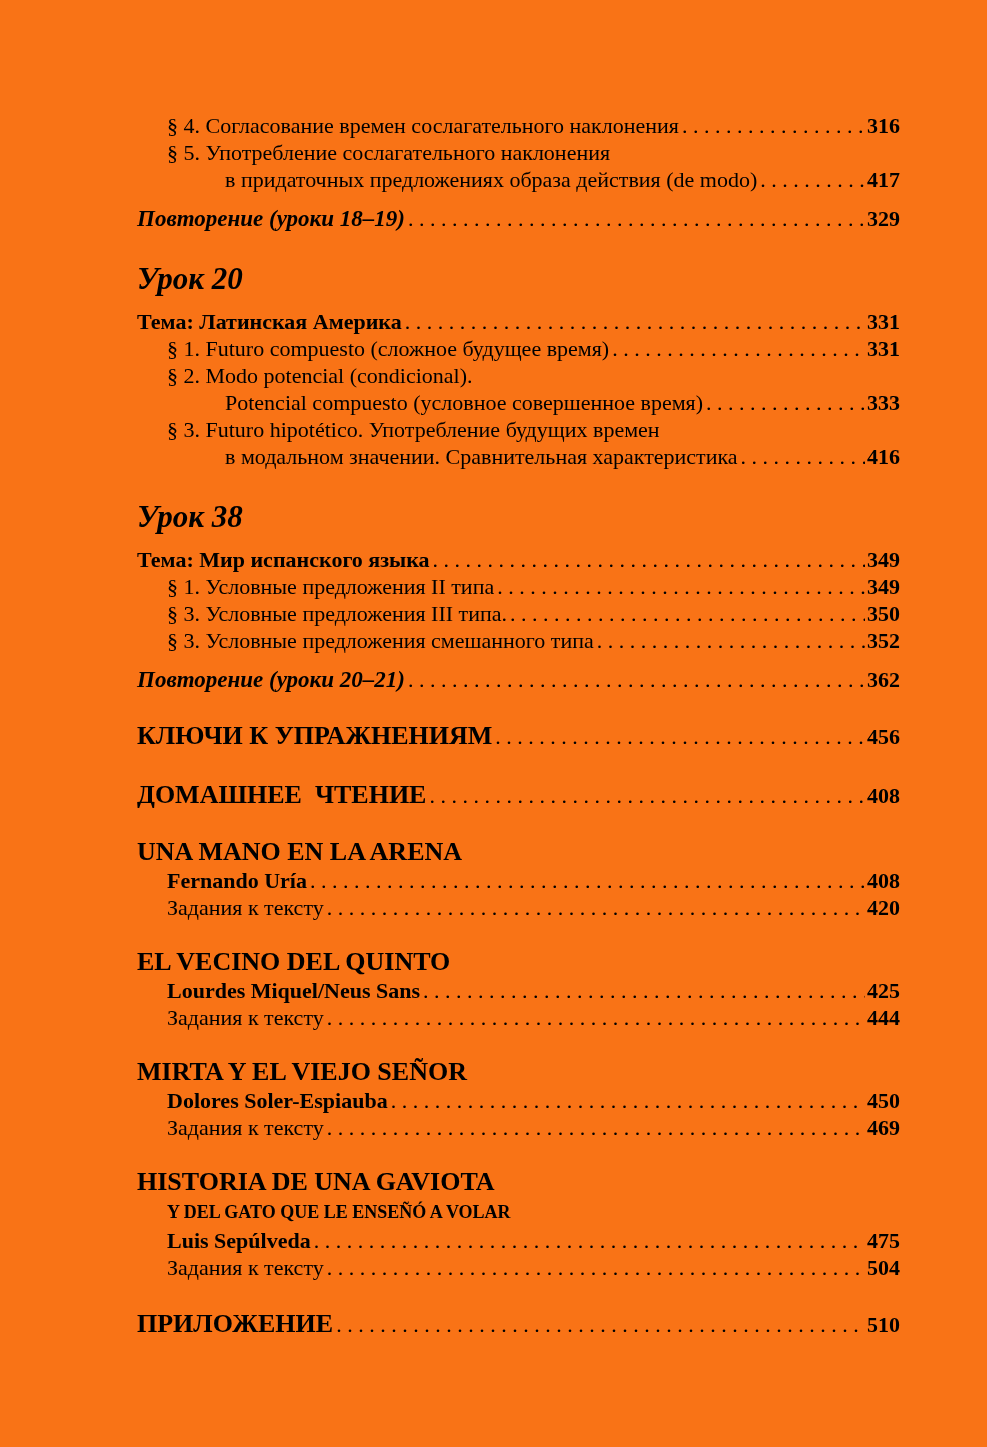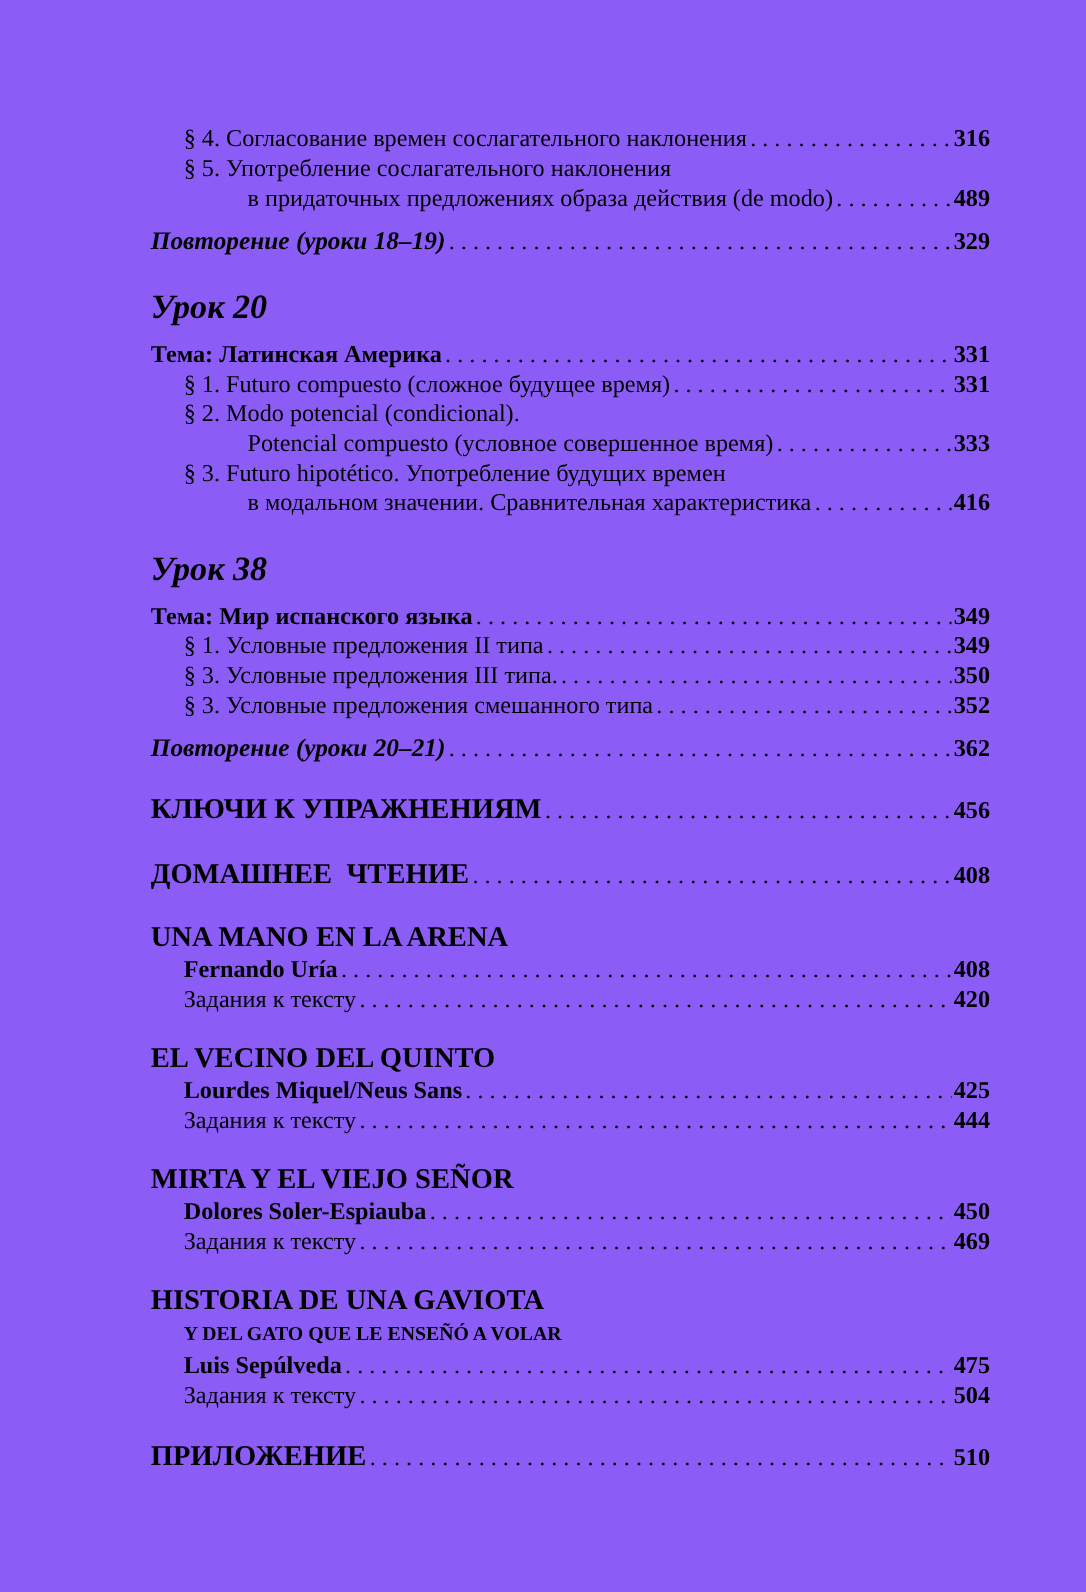--- a/index.html
+++ b/index.html
@@ -2,21 +2,21 @@
 <html><head>
 <meta charset="utf-8">
 <style>
   * { margin: 0; padding: 0; box-sizing: border-box; }
   html, body { background: #e8e8e8; }
   .page {
     position: relative;
     width: 987px;
     height: 1447px;
     margin: 0 auto;
-    background: #8b5cf6;
+    background: #f97316;
     color: #000000;
     font-family: "Liberation Serif", "DejaVu Serif", serif;
     font-size: 22px;
     line-height: 27px;
     padding: 112px 87px 0 137px;
     overflow: hidden;
   }
   .row {
     display: flex;
     align-items: baseline;
@@ -65,21 +65,21 @@
         <span class="label">§ 4. Согласование времен сослагательного наклонения</span>
         <span class="dots"></span>
         <span class="pagenum">316</span>
       </div>
       <div class="row sub">
         <span class="label">§ 5. Употребление сослагательного наклонения</span>
       </div>
       <div class="row cont">
         <span class="label">в придаточных предложениях образа действия (de modo)</span>
         <span class="dots"></span>
-        <span class="pagenum">489</span>
+        <span class="pagenum">417</span>
       </div>
       <div class="row review">
         <span class="label">Повторение (уроки 18–19)</span>
         <span class="dots"></span>
         <span class="pagenum">329</span>
       </div>
       <div class="row lesson">
         <span class="label">Урок 20</span>
       </div>
       <div class="row tema">

